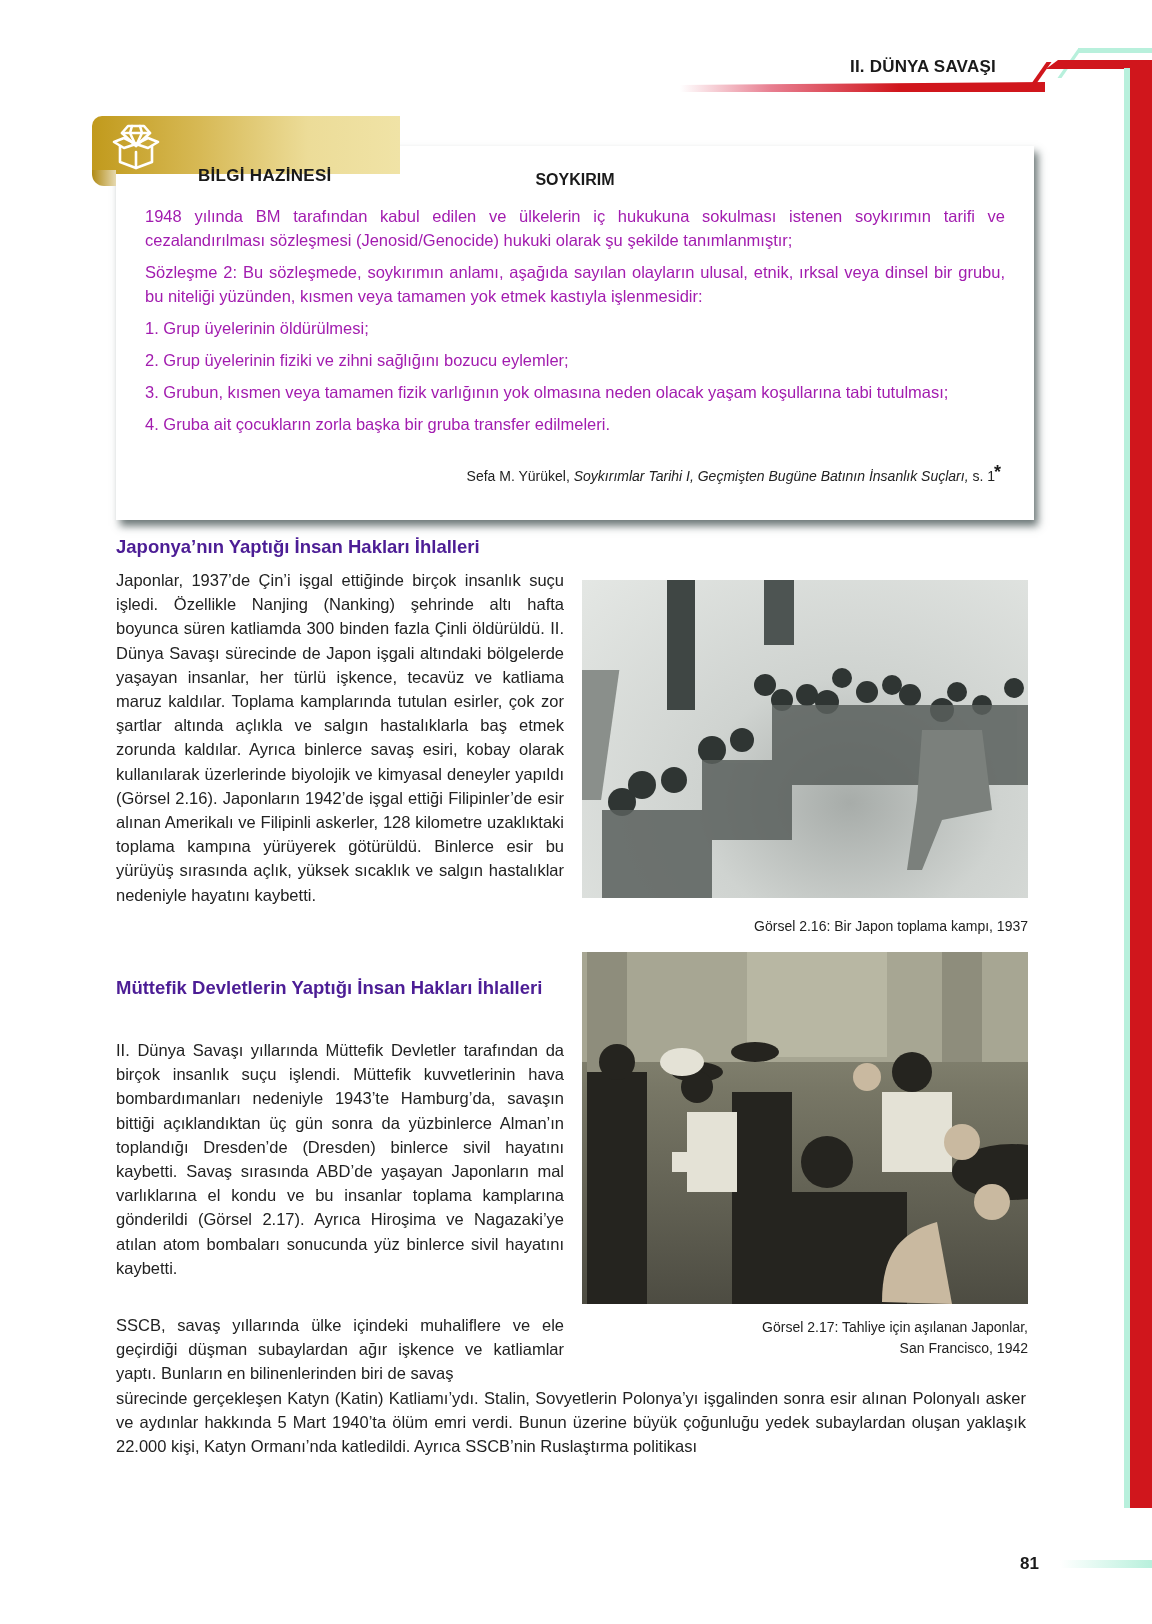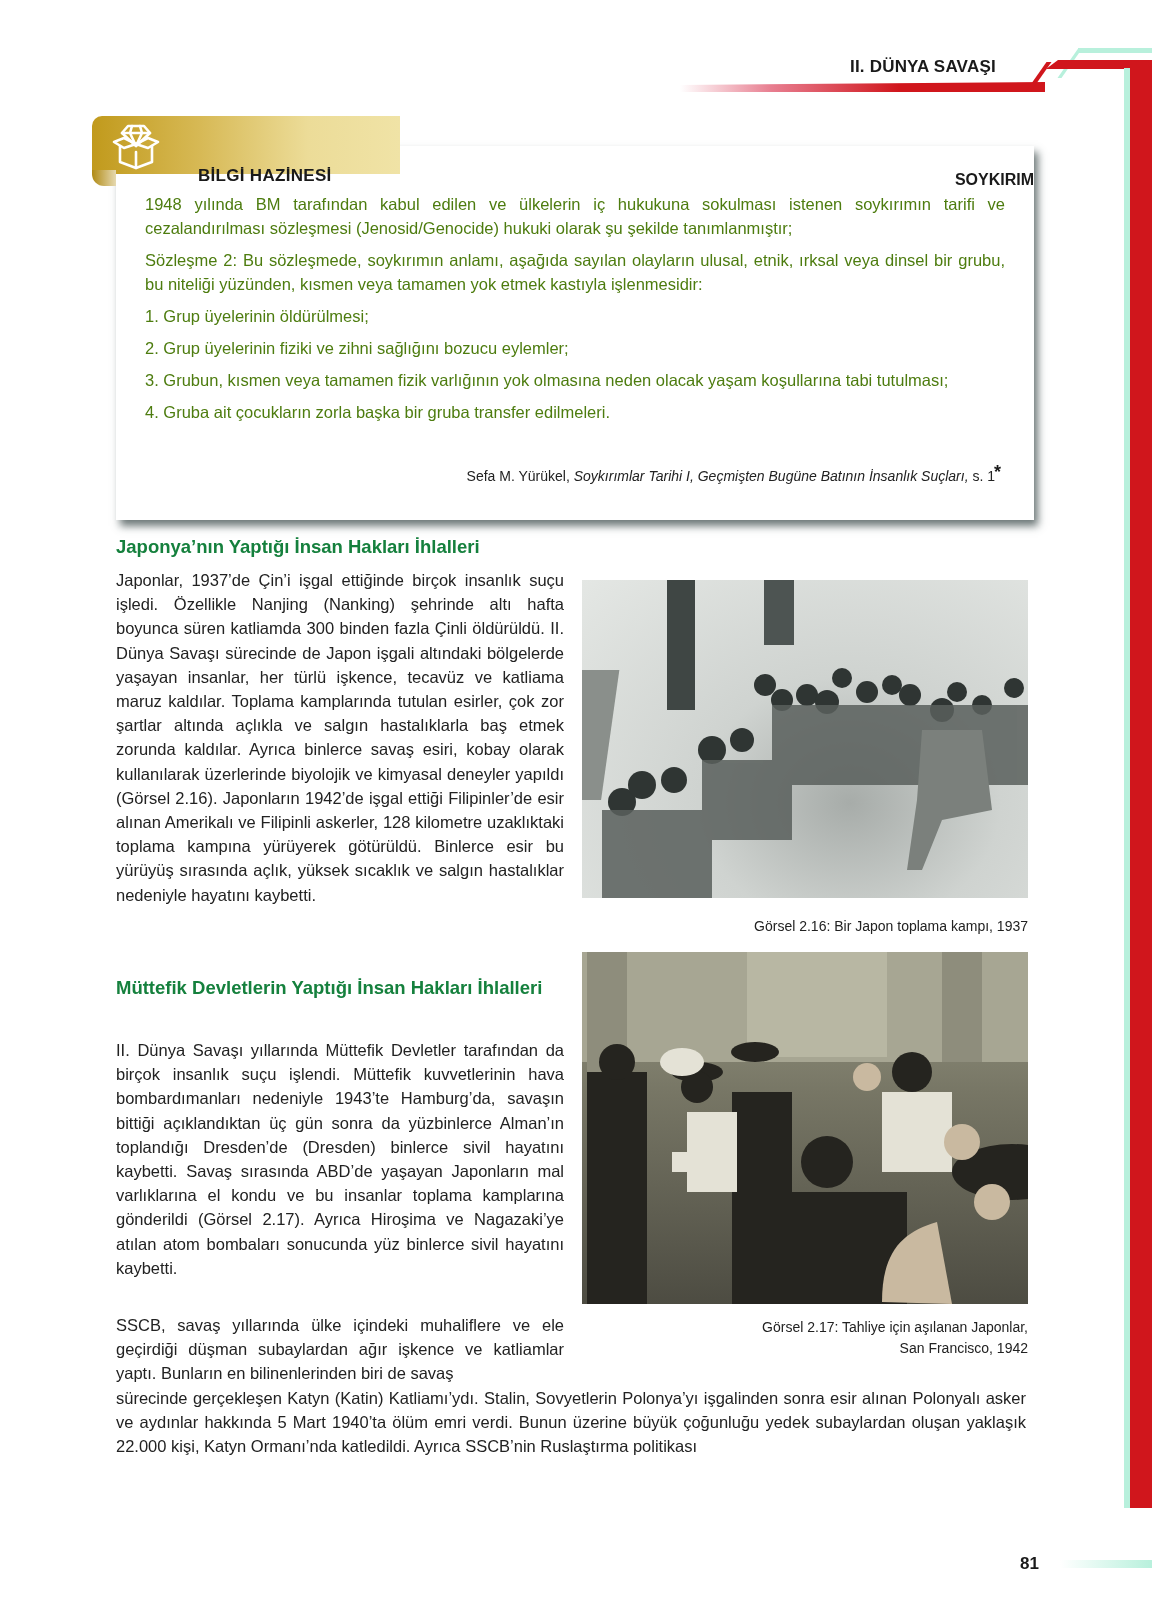--- a/index.html
+++ b/index.html
@@ -21,31 +21,31 @@
   
   .info-shadow { position: absolute; left: 116px; top: 146px; width: 918px; height: 374px;
     background: #ffffff; box-shadow: 4px 6px 8px rgba(60,75,75,0.75); }
   .info-tab { position: absolute; left: 92px; top: 116px; width: 308px; height: 58px;
     background: linear-gradient(to right, #c19a1c 0%, #d7b955 35%, #ecdc98 70%, #f0e3a6 100%);
     border-radius: 10px 0 0 0; }
   .info-tab-fold { position: absolute; left: 92px; top: 170px; width: 24px; height: 16px;
     background: linear-gradient(to right, #b08a14, #e6d9b0); border-radius: 0 0 0 12px; }
   .info-tab-icon { position: absolute; left: 110px; top: 122px; width: 52px; height: 48px; }
   .info-tab-label { position: absolute; left: 198px; top: 134px; font-size: 17px; font-weight: bold; color: #1a1a1a; letter-spacing: 0.3px; margin-top: 32px; }
-  .info-title { position: absolute; left: 116px; top: 171px; width: 918px; text-align: right; font-size: 16px; font-weight: bold; }
-  .info-body { position: absolute; left: 145px; top: 192px; width: 860px; font-size: 16.5px; line-height: 24px; color: #4d7c0f; }
+  .info-title { position: absolute; left: 116px; top: 171px; width: 918px; text-align: center; font-size: 16px; font-weight: bold; }
+  .info-body { position: absolute; left: 145px; top: 204px; width: 860px; font-size: 16.5px; line-height: 24px; color: #a21caf; }
   .info-body p { text-align: justify; margin-bottom: 8px; }
   .info-body ol { list-style: none; }
   .info-body li { margin-bottom: 8px; padding-left: 20px; text-indent: -20px; text-align: justify; }
   .citation { position: absolute; left: 145px; top: 468px; width: 850px; text-align: right; font-size: 14px; color: #222; }
   .citation em { font-style: italic; }
   .citation-star { position: absolute; left: 994px; top: 462px; font-size: 18px; font-weight: bold; }
 
   
-  .h2 { position: absolute; left: 116px; font-size: 18.5px; font-weight: bold; color: #15803d; line-height: 26px; }
+  .h2 { position: absolute; left: 116px; font-size: 18.5px; font-weight: bold; color: #4c1d95; line-height: 26px; }
   .col-text { position: absolute; left: 116px; width: 448px; font-size: 16.5px; line-height: 24.2px; text-align: justify; color: #222; hyphens: manual; }
   .full-text { position: absolute; left: 116px; width: 910px; font-size: 16.5px; line-height: 24.2px; text-align: justify; color: #222; }
 
   
   .photo { position: absolute; overflow: hidden; }
   .photo1 { left: 582px; top: 580px; width: 446px; height: 318px;
     background: radial-gradient(ellipse at 60% 70%, #a7aca9 0%, #cfd3d0 40%, #e4e7e4 100%); }
   .photo2 { left: 582px; top: 952px; width: 446px; height: 352px;
     background: linear-gradient(to bottom, #9a9a86 0%, #777665 40%, #4d4c42 100%); }
   .caption { position: absolute; font-size: 14px; color: #222; text-align: right; }

